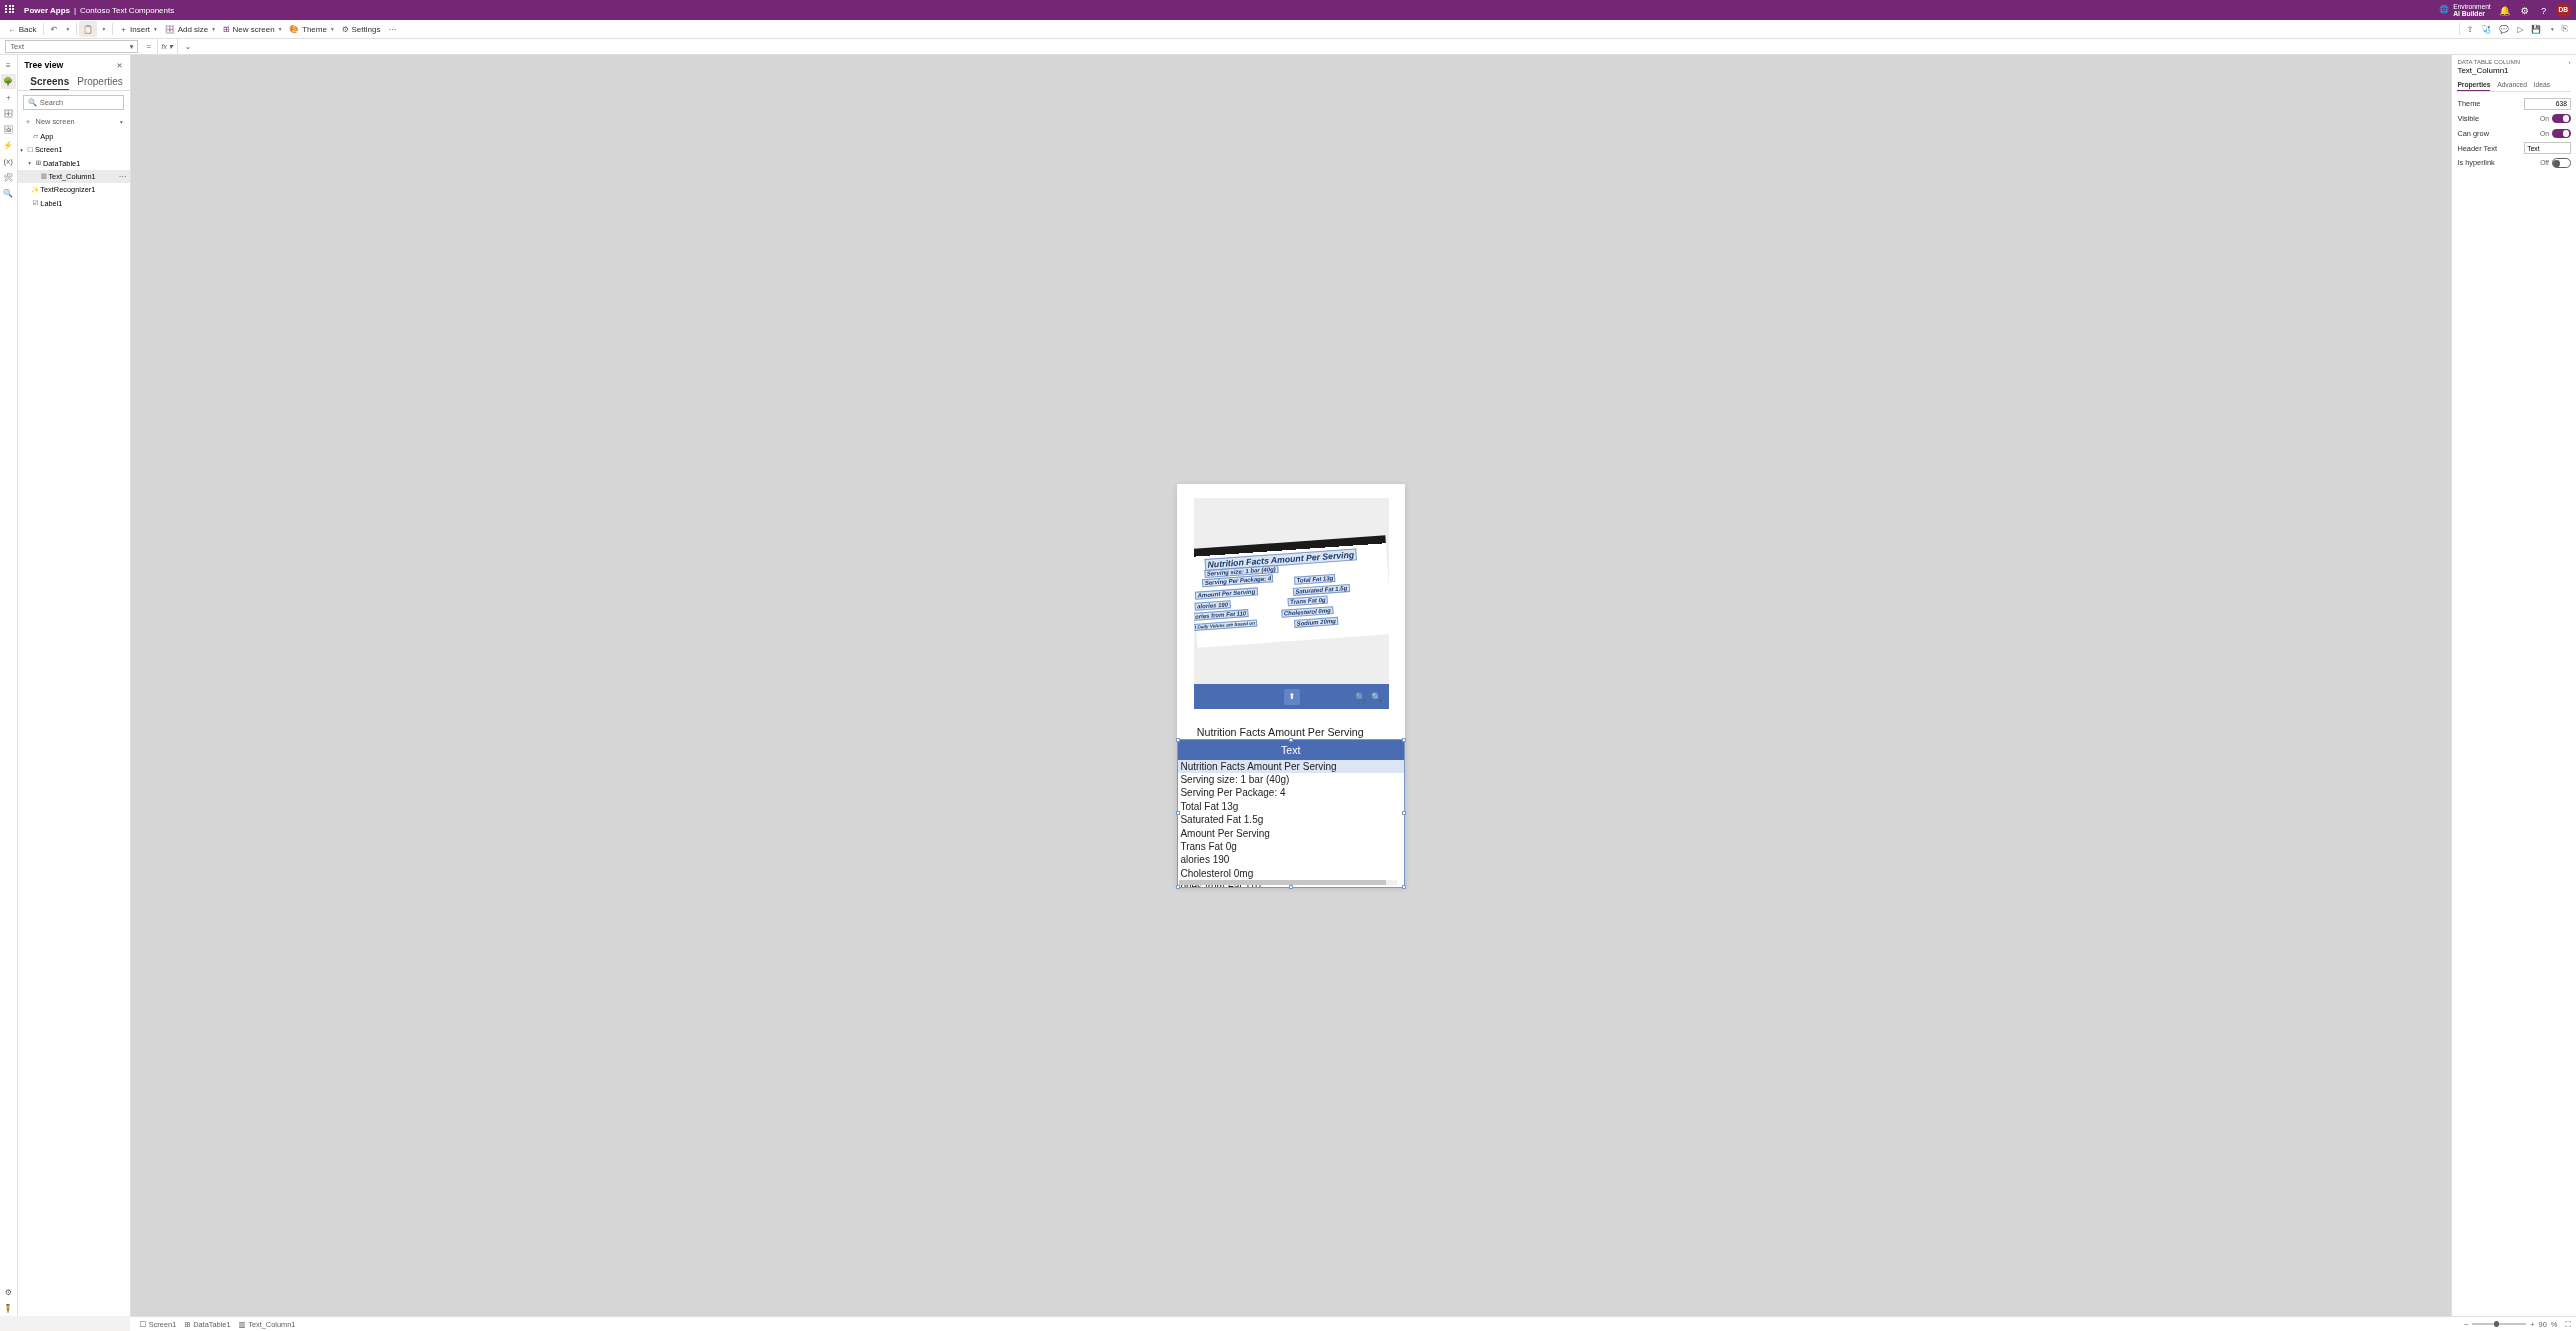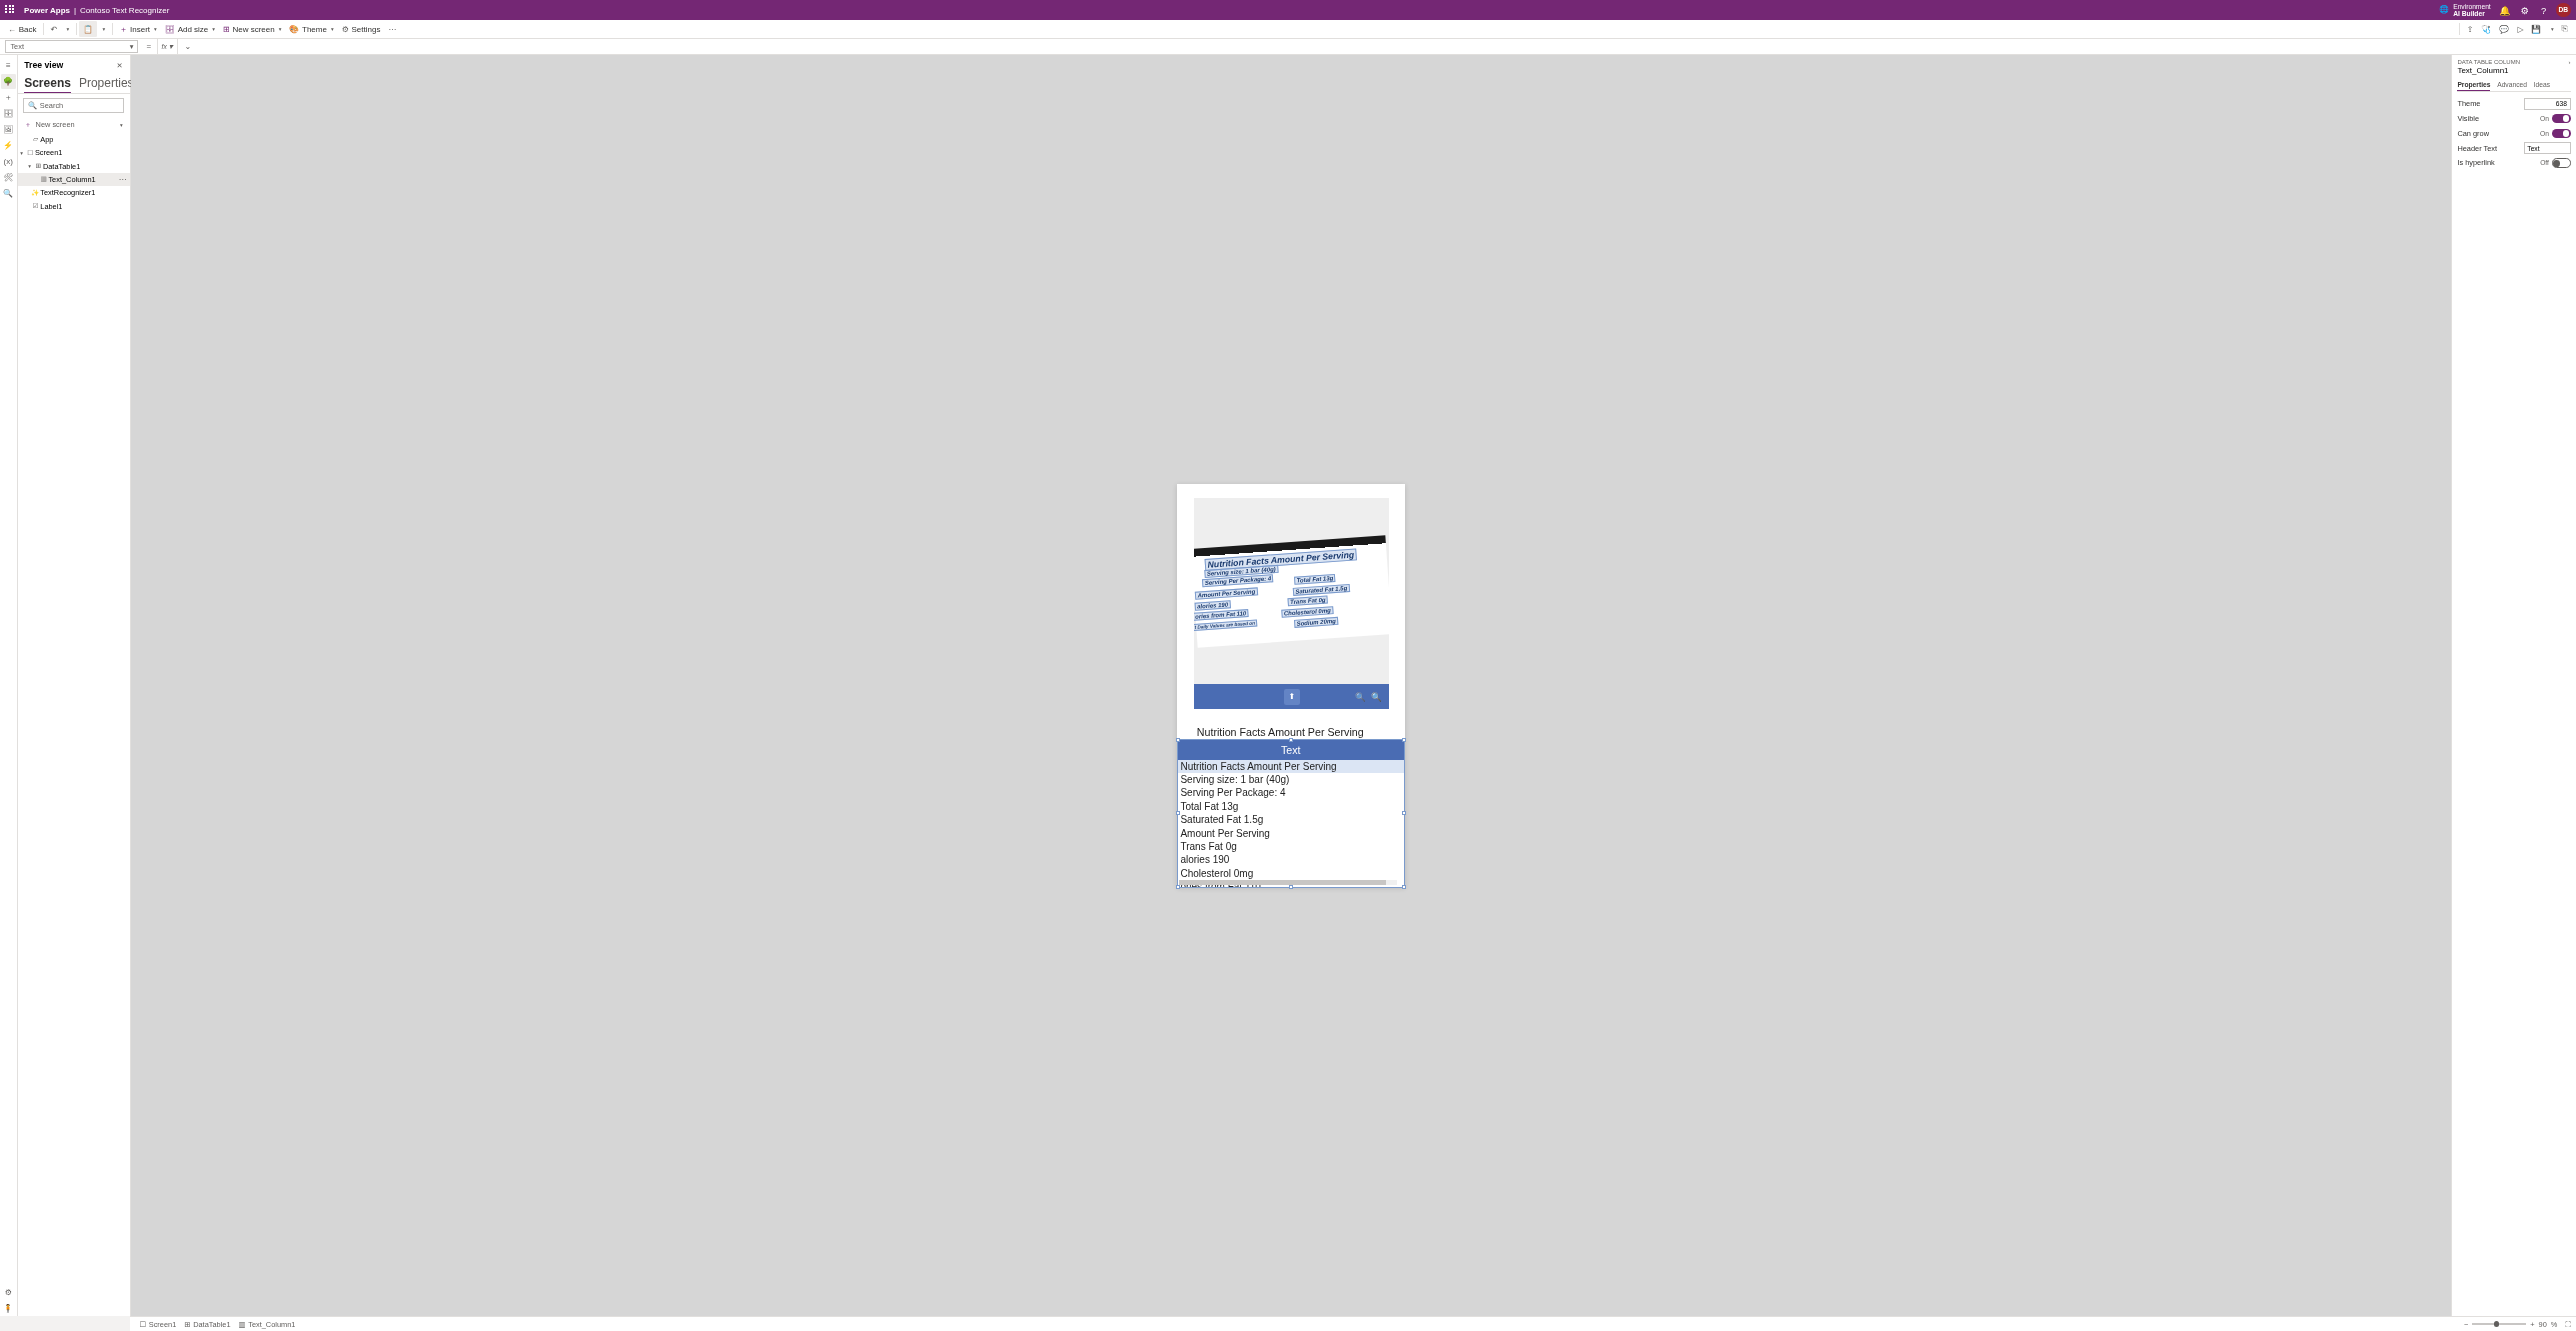--- a/index.html
+++ b/index.html
@@ -43,21 +43,21 @@
 .left-rail { width: 17.5px; background: #fff; border-right: 0.7px solid #e1dfdd; display: flex; flex-direction: column; align-items: center; padding-top: 2.7px; gap: 1.3px; }
 .left-rail .rail-btn { width: 14.8px; height: 14.8px; display: flex; align-items: center; justify-content: center; color: #605e5c; cursor: pointer; font-size: 8px; border-radius: 1.3px; }
 .left-rail .rail-btn.active { background: #edebe9; color: #323130; }
 .left-rail .rail-spacer { flex: 1; }
 
 
 .tree-panel { width: 113px; background: #fff; border-right: 0.7px solid #e1dfdd; display: flex; flex-direction: column; font-size: 8px; }
 .tree-panel .panel-hdr { display: flex; align-items: center; justify-content: space-between; padding: 5.4px 6.7px 2.7px 6.7px; }
 .tree-panel .panel-hdr h3 { font-size: 8.7px; font-weight: 600; }
 .tree-panel .panel-hdr .close { color: #605e5c; cursor: pointer; font-size: 7.4px; }
-.tree-panel .tabs { display: flex; gap: 8px; padding: 0 6.7px; border-bottom: 0.7px solid #e1dfdd; font-size: 12px; }
+.tree-panel .tabs { display: flex; gap: 8px; padding: 0 6.7px; border-bottom: 0.7px solid #e1dfdd; font-size: 10px; justify-content: flex-end; }
 .tree-panel .tab { padding: 2.7px 0; cursor: pointer; color: #605e5c; }
 .tree-panel .tab.active { color: #323130; border-bottom: 1.3px solid #742774; font-weight: 600; }
 .tree-panel .search { margin: 4px 5.4px; height: 14.8px; border: 0.7px solid #c8c6c4; display: flex; align-items: center; padding: 0 4px; font-size: 7.4px; color: #605e5c; gap: 2.7px; }
 .tree-panel .new-screen { display: flex; align-items: center; gap: 4px; padding: 2.7px 6.7px; font-size: 7.4px; color: #605e5c; cursor: pointer; }
 .tree-panel .tree { font-size: 7.4px; }
 .tree-panel .node { display: flex; align-items: center; height: 13.4px; padding-right: 0; cursor: pointer; }
 .tree-panel .node.selected { background: #edebe9; }
 .tree-panel .node .tw { width: 8px; text-align: center; color: #605e5c; font-size: 5.4px; }
 .tree-panel .node .nicon { width: 9.4px; text-align: center; color: #605e5c; font-size: 6.7px; }
 .tree-panel .node .more { margin-left: auto; color: #605e5c; font-size: 8px; padding: 0 2.7px; }
@@ -128,21 +128,21 @@
       <span></span>
       <span></span>
       <span></span>
       <span></span>
       <span></span>
       <span></span>
       <span></span>
     </div>
   <span class="app-title">Power Apps</span>
   <span class="sep">|</span>
-  <span>Contoso Text Recognizer</span>
+  <span>Contoso Text Components</span>
   <div class="spacer"></div>
   <div class="env">
     <span class="env-icon">🌐</span>
     <div>
       <div>Environment</div>
       <div style="font-weight:600">AI Builder</div>
     </div>
   </div>
   <div class="hdr-icon">🔔</div>
   <div class="hdr-icon">⚙</div>

